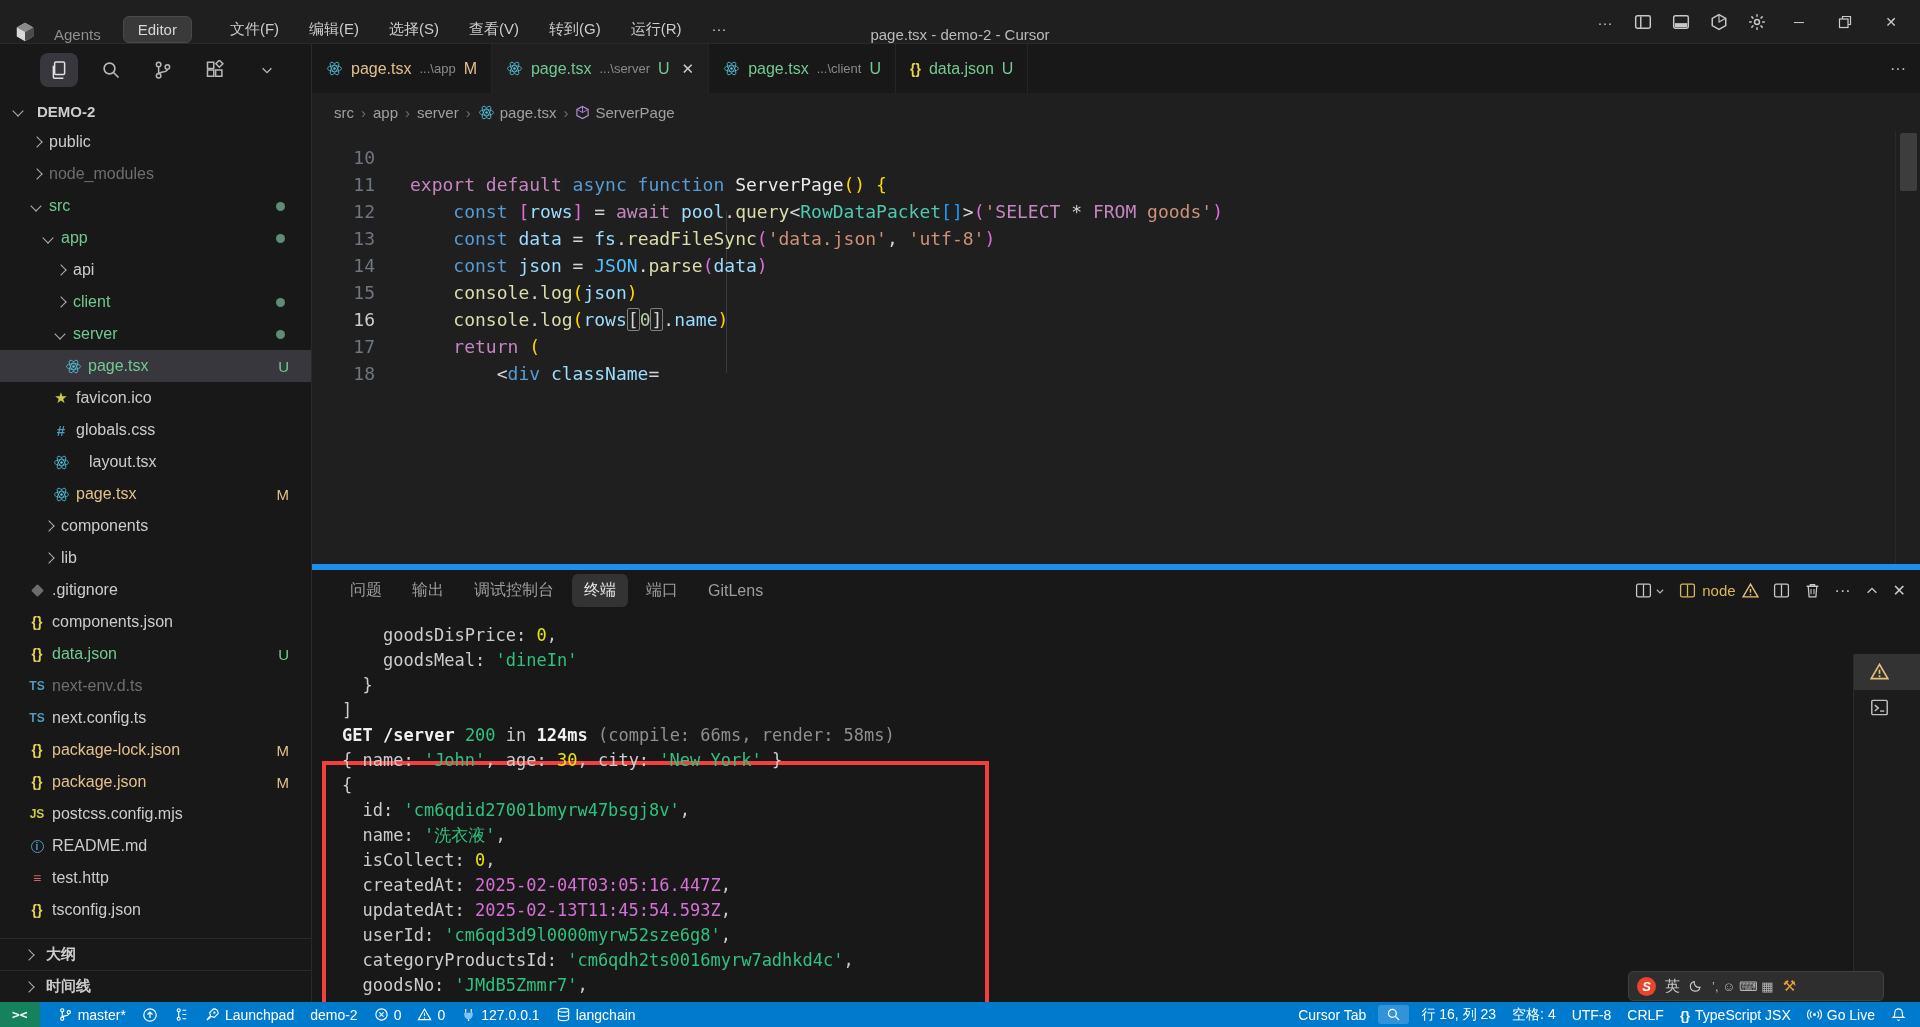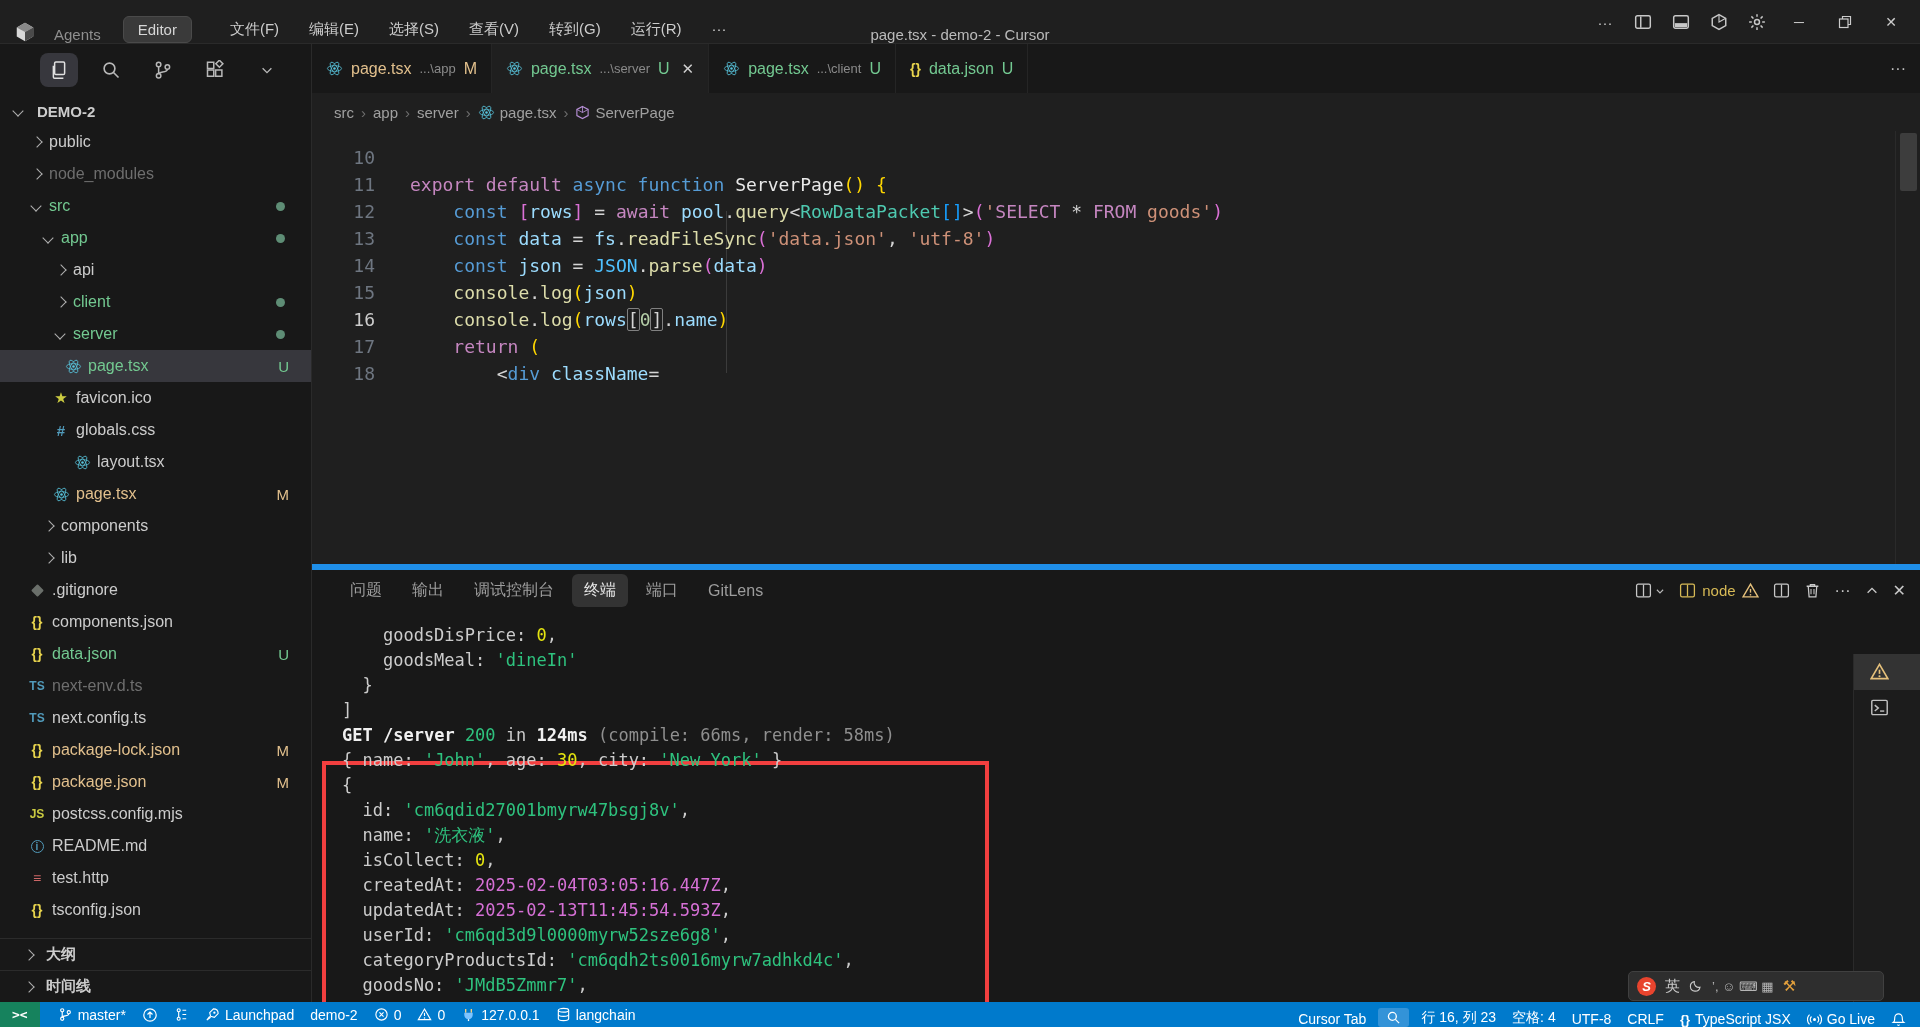--- a/index.html
+++ b/index.html
@@ -95,21 +95,21 @@
   .term-strip { position:absolute; right:0; top:42px; bottom:0; width:67px; background:#1c1c1c; border-left:1px solid #2a2a2a; }
   .strip-row { height:36px; display:flex; align-items:center; justify-content:flex-start; padding-left:16px; }
   .strip-row.sel { background:#333333; }
 
   
   .statusbar { height:25px; background:#007ACC; display:flex; align-items:center; color:#ffffff;
     font-size:14px; position:relative; }
   .sb-remote { background:#16825D; height:25px; display:flex; align-items:center; padding:0 12px; margin-right:10px;
     font-family:"DejaVu Sans Mono", monospace; font-weight:bold; font-size:13px; }
   .sb-item { display:flex; align-items:center; gap:5px; padding:0 8px; white-space:nowrap; }
-  .sb-right { position:absolute; right:6px; top:0; height:25px; display:flex; align-items:flex-end; }
+  .sb-right { position:absolute; right:6px; top:0; height:25px; display:flex; align-items:center; }
   .sb-search { background:#3393d8; border-radius:3px; padding:2px 8px; margin:0 4px; display:flex; align-items:center; }
 
   
   .imebar { position:absolute; left:1628px; top:971px; width:256px; height:30px; background:#2e2e2e;
     border:1px solid #404040; border-radius:5px; display:flex; align-items:center; padding:0 8px; gap:9px;
     color:#c9c9c9; font-size:15px; z-index:5; }
   .ime-logo { width:19px; height:19px; border-radius:50%; background:#e8442e; color:#fff; font-weight:bold;
     display:flex; align-items:center; justify-content:center; font-size:13px; font-style:italic; }
   .ime-tool { font-size:13px; color:#b5b5b5; }
   .ime-color { color:#e3a03c; }
@@ -277,21 +277,21 @@
             <span style="color:#cbcb41;font-size:15px">★</span>
           </span>
           <span class="tlabel ">favicon.ico</span>
         </div>
         <div class="trow" style="padding-left: 52px;">
           <span class="ficon">
             <span style="color:#519aba;font-weight:bold;font-size:15px">#</span>
           </span>
           <span class="tlabel ">globals.css</span>
         </div>
-        <div class="trow" style="padding-left: 73px;">
+        <div class="trow" style="padding-left: 52px; gap: 13px;">
           <span class="ficon">
             <svg class="ic" width="17" height="17" viewBox="0 0 24 24">
               <g fill="none" stroke="#58c4dc" stroke-width="1.1">
                 <ellipse cx="12" cy="12" rx="10" ry="4"></ellipse>
                 <ellipse cx="12" cy="12" rx="10" ry="4" transform="rotate(60 12 12)"></ellipse>
                 <ellipse cx="12" cy="12" rx="10" ry="4" transform="rotate(120 12 12)"></ellipse>
               </g>
               <circle cx="12" cy="12" r="1.8" fill="#58c4dc"></circle>
             </svg>
           </span>

